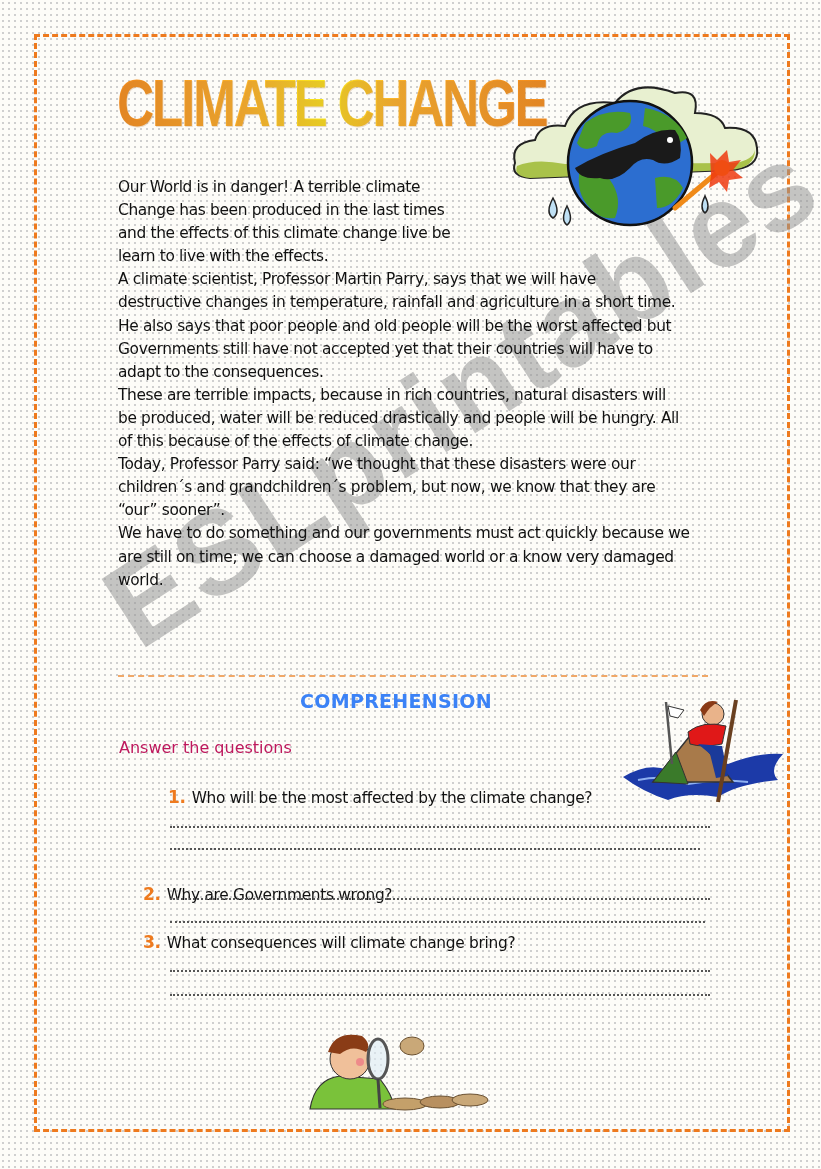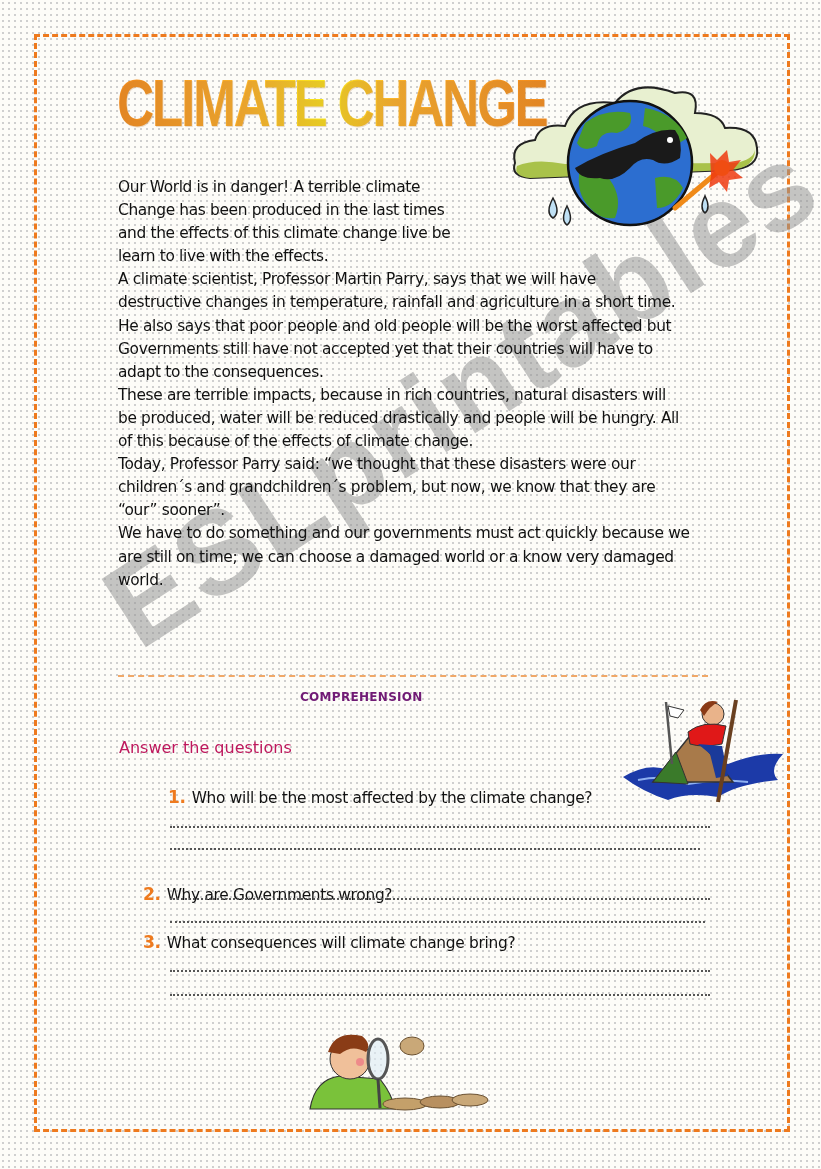--- a/index.html
+++ b/index.html
@@ -40,21 +40,21 @@
       font-size: 15.4px; line-height: 23.1px; z-index: 2;
       letter-spacing: -0.35px;
     }
     .body-text p { margin: 0; }
     .sep {
       position: absolute; left: 118px; top: 675px; width: 590px;
       border-top: 2px dashed #f0a868; z-index: 2;
     }
     .comp {
       position: absolute; left: 300px; top: 690px;
-      color: #701a75; font-weight: bold; font-size: 12px; letter-spacing: 0.3px;
+      color: #3b82f6; font-weight: bold; font-size: 19px; letter-spacing: 0.3px;
       z-index: 2;
     }
     .instr {
       position: absolute; left: 119px; top: 738px;
       color: #be185d; font-size: 16px; z-index: 2;
     }
     .q {
       position: absolute; left: 143px; font-size: 15.4px; z-index: 2; letter-spacing: -0.3px;
     }
     .q .num { color: #ee7a1e; font-weight: bold; font-size: 17px; margin-right: 6px; }

